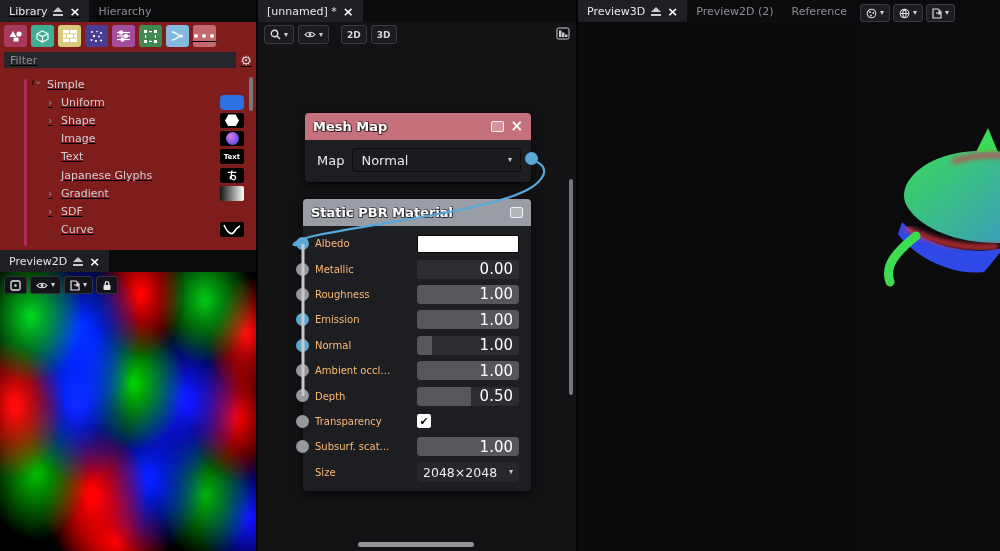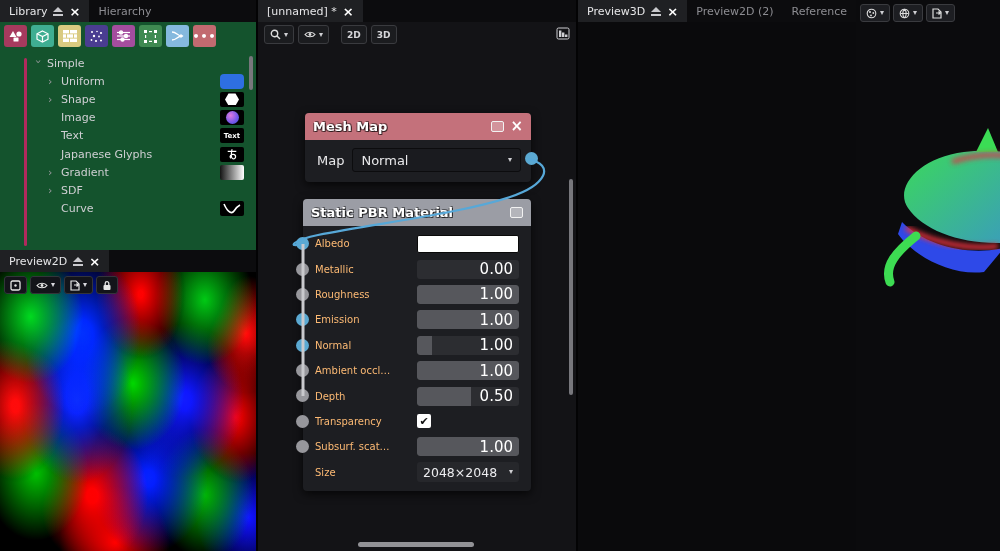--- a/index.html
+++ b/index.html
@@ -16,21 +16,21 @@
   .eject svg { display:block; }
   .panel { background:#18191c; position:relative; }
 
   .btn { background:#1b1c1f; border:1px solid #3a3b3f; border-radius:3px; color:#d6d6da;
     display:inline-flex; align-items:center; justify-content:center; gap:3px;
     font-size:9px; font-weight:bold; height:19px; padding:0 5px; }
   .caret { font-size:8px; color:#cfcfd3; line-height:1; }
 
   
   .left-col { width:258px; flex:none; display:flex; flex-direction:column; border-right:2px solid #030304; }
-  .library { height:250px; flex:none; background:#14532d; display:flex; flex-direction:column; }
+  .library { height:250px; flex:none; background:#7f1d1d; display:flex; flex-direction:column;text-decoration:underline; }
   .cat-row { display:flex; gap:4px; padding:3px 4px; }
   .cat { width:23px; height:22px; border-radius:3px; display:flex; align-items:center; justify-content:center; color:#fff; }
   .cat svg { display:block; }
   .c1{background:#a63a5e}.c2{background:#3fae92}.c3{background:#d9ca80}.c4{background:#4a3d91}
   .c5{background:#a44d9e}.c6{background:#3f8a52}.c7{background:#85b9de}.c8{background:#c26a70}
   .c8 span{font-size:11px;font-weight:bold;letter-spacing:1px;}
   .filter-row { display:flex; align-items:center; gap:4px; padding:2px 4px 3px 4px; }
   .filter-input { flex:1; height:16px; background:#26272b; border:none; border-radius:2px;
     color:#ddd; font-size:11px; padding:0 6px; font-family:inherit; }
   .filter-input::placeholder { color:#8e8e93; }
@@ -221,20 +221,24 @@
               <path d="M1 2 C6 2, 6 6, 11 6"></path>
               <path d="M1 10 C6 10, 6 6, 11 6"></path>
               <path d="M9.5 3.8 L12.5 6 L9.5 8.2" fill="#fff" stroke="none"></path>
             </svg>
           </div>
         <div class="cat c8">
             <span>•••</span>
           </div>
       </div>
 
+      <div class="filter-row">
+        <input class="filter-input" type="text" placeholder="Filter" style="">
+        <span class="gear">⚙</span>
+      </div>
 
       <div class="tree">
         <div class="tree-accent"></div>
         <div class="tree-scroll"></div>
 
         <div class="trow">
           <span class="chev down">›</span>
           <span class="lbl">Simple</span>
         </div>
         <div class="trow child">

